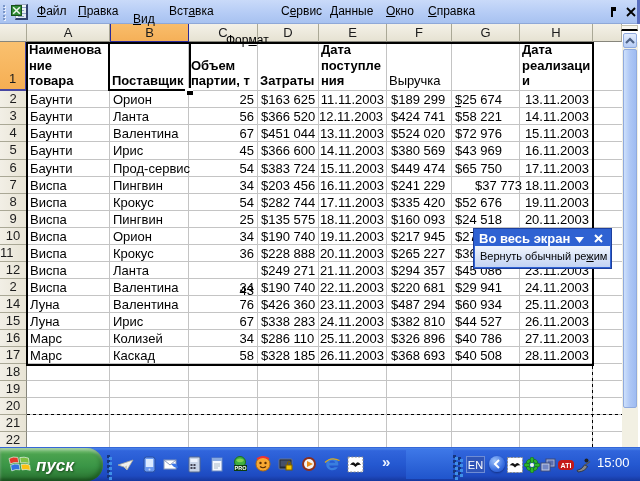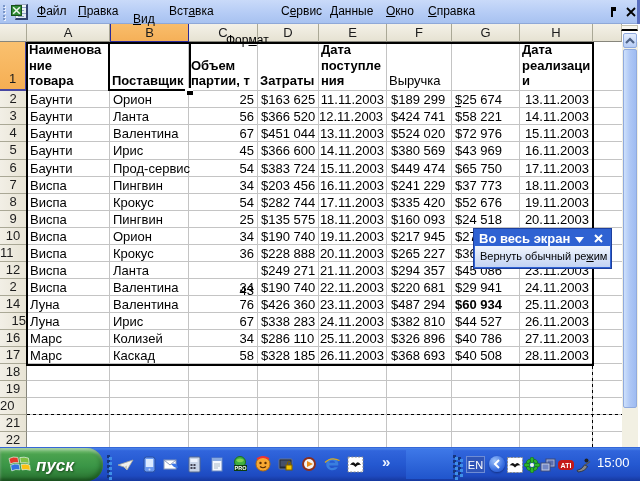--- a/index.html
+++ b/index.html
@@ -52,26 +52,26 @@
 <div style="position:absolute;left:0px;top:142px;width:27px;height:18px;background:linear-gradient(90deg,#f2efe6,#e8e4d5);border-right:1px solid #87867c;border-bottom:1px solid #aaa896;text-align:center;font-size:13px;line-height:16px;color:#1c1c1c">5</div>
 <div style="position:absolute;left:0px;top:160px;width:27px;height:17px;background:linear-gradient(90deg,#f2efe6,#e8e4d5);border-right:1px solid #87867c;border-bottom:1px solid #aaa896;text-align:center;font-size:13px;line-height:16px;color:#1c1c1c">6</div>
 <div style="position:absolute;left:0px;top:177px;width:27px;height:17px;background:linear-gradient(90deg,#f2efe6,#e8e4d5);border-right:1px solid #87867c;border-bottom:1px solid #aaa896;text-align:center;font-size:13px;line-height:16px;color:#1c1c1c">7</div>
 <div style="position:absolute;left:0px;top:194px;width:27px;height:17px;background:linear-gradient(90deg,#f2efe6,#e8e4d5);border-right:1px solid #87867c;border-bottom:1px solid #aaa896;text-align:center;font-size:13px;line-height:16px;color:#1c1c1c">8</div>
 <div style="position:absolute;left:0px;top:211px;width:27px;height:17px;background:linear-gradient(90deg,#f2efe6,#e8e4d5);border-right:1px solid #87867c;border-bottom:1px solid #aaa896;text-align:center;font-size:13px;line-height:16px;color:#1c1c1c">9</div>
 <div style="position:absolute;left:0px;top:228px;width:27px;height:17px;background:linear-gradient(90deg,#f2efe6,#e8e4d5);border-right:1px solid #87867c;border-bottom:1px solid #aaa896;text-align:center;font-size:13px;line-height:16px;color:#1c1c1c">10</div>
 <div style="position:absolute;left:0px;top:245px;width:27px;height:17px;background:linear-gradient(90deg,#f2efe6,#e8e4d5);border-right:1px solid #87867c;border-bottom:1px solid #aaa896;text-align:left;font-size:13px;line-height:16px;color:#1c1c1c">11</div>
 <div style="position:absolute;left:0px;top:262px;width:27px;height:17px;background:linear-gradient(90deg,#f2efe6,#e8e4d5);border-right:1px solid #87867c;border-bottom:1px solid #aaa896;text-align:center;font-size:13px;line-height:16px;color:#1c1c1c">12</div>
 <div style="position:absolute;left:0px;top:279px;width:27px;height:17px;background:linear-gradient(90deg,#f2efe6,#e8e4d5);border-right:1px solid #87867c;border-bottom:1px solid #aaa896;text-align:center;font-size:13px;line-height:16px;color:#1c1c1c">2</div>
 <div style="position:absolute;left:0px;top:296px;width:27px;height:17px;background:linear-gradient(90deg,#f2efe6,#e8e4d5);border-right:1px solid #87867c;border-bottom:1px solid #aaa896;text-align:center;font-size:13px;line-height:16px;color:#1c1c1c">14</div>
-<div style="position:absolute;left:0px;top:313px;width:27px;height:17px;background:linear-gradient(90deg,#f2efe6,#e8e4d5);border-right:1px solid #87867c;border-bottom:1px solid #aaa896;text-align:right;font-size:13px;line-height:16px;color:#1c1c1c">15</div>
+<div style="position:absolute;left:0px;top:313px;width:27px;height:17px;background:linear-gradient(90deg,#f2efe6,#e8e4d5);border-right:1px solid #87867c;border-bottom:1px solid #aaa896;text-align:center;font-size:13px;line-height:16px;color:#1c1c1c">15</div>
 <div style="position:absolute;left:0px;top:330px;width:27px;height:17px;background:linear-gradient(90deg,#f2efe6,#e8e4d5);border-right:1px solid #87867c;border-bottom:1px solid #aaa896;text-align:center;font-size:13px;line-height:16px;color:#1c1c1c">16</div>
 <div style="position:absolute;left:0px;top:347px;width:27px;height:17px;background:linear-gradient(90deg,#f2efe6,#e8e4d5);border-right:1px solid #87867c;border-bottom:1px solid #aaa896;text-align:center;font-size:13px;line-height:16px;color:#1c1c1c">17</div>
 <div style="position:absolute;left:0px;top:364px;width:27px;height:17px;background:linear-gradient(90deg,#f2efe6,#e8e4d5);border-right:1px solid #87867c;border-bottom:1px solid #aaa896;text-align:center;font-size:13px;line-height:16px;color:#1c1c1c">18</div>
 <div style="position:absolute;left:0px;top:381px;width:27px;height:17px;background:linear-gradient(90deg,#f2efe6,#e8e4d5);border-right:1px solid #87867c;border-bottom:1px solid #aaa896;text-align:center;font-size:13px;line-height:16px;color:#1c1c1c">19</div>
-<div style="position:absolute;left:0px;top:398px;width:27px;height:17px;background:linear-gradient(90deg,#f2efe6,#e8e4d5);border-right:1px solid #87867c;border-bottom:1px solid #aaa896;text-align:left;font-size:13px;line-height:16px;color:#1c1c1c">20</div>
+<div style="position:absolute;left:0px;top:398px;width:27px;height:17px;background:linear-gradient(90deg,#f2efe6,#e8e4d5);border-right:1px solid #87867c;border-bottom:1px solid #aaa896;text-align:center;font-size:13px;line-height:16px;color:#1c1c1c">20</div>
 <div style="position:absolute;left:0px;top:415px;width:27px;height:17px;background:linear-gradient(90deg,#f2efe6,#e8e4d5);border-right:1px solid #87867c;border-bottom:1px solid #aaa896;text-align:center;font-size:13px;line-height:16px;color:#1c1c1c">21</div>
 <div style="position:absolute;left:0px;top:432px;width:27px;height:17px;background:linear-gradient(90deg,#f2efe6,#e8e4d5);border-right:1px solid #87867c;border-bottom:1px solid #aaa896;text-align:center;font-size:13px;line-height:16px;color:#1c1c1c">22</div>
 <div style="position:absolute;left:29px;top:44px;width:78px;height:45px;display:flex;flex-direction:column;justify-content:flex-end;align-items:flex-start;font-size:13px;font-weight:bold;line-height:15.7px;color:#000;">Наименова<br>ние<br>товара</div>
 <div style="position:absolute;left:112px;top:44px;width:74px;height:45px;display:flex;flex-direction:column;justify-content:flex-end;align-items:flex-start;font-size:13px;font-weight:bold;line-height:15.7px;color:#000;">Поставщик</div>
 <div style="position:absolute;left:191px;top:44px;width:64px;height:45px;display:flex;flex-direction:column;justify-content:flex-end;align-items:flex-start;font-size:13px;font-weight:bold;line-height:15.7px;color:#000;">Объем<br>партии, т</div>
 <div style="position:absolute;left:260px;top:44px;width:56px;height:45px;display:flex;flex-direction:column;justify-content:flex-end;align-items:flex-start;font-size:13px;font-weight:bold;line-height:15.7px;color:#000;">Затраты</div>
 <div style="position:absolute;left:321px;top:44px;width:63px;height:45px;display:flex;flex-direction:column;justify-content:flex-end;align-items:flex-start;font-size:13px;font-weight:bold;line-height:15.7px;color:#000;">Дата<br>поступле<br>ния</div>
 <div style="position:absolute;left:389px;top:44px;width:60px;height:45px;display:flex;flex-direction:column;justify-content:flex-end;align-items:flex-start;font-size:13px;font-weight:normal;line-height:15.7px;color:#000;">Выручка</div>
 <div style="position:absolute;left:522px;top:44px;width:68px;height:45px;display:flex;flex-direction:column;justify-content:flex-end;align-items:flex-start;font-size:13px;font-weight:bold;line-height:15.7px;color:#000;">Дата<br>реализаци<br>и</div>
 <div style="position:absolute;left:30px;top:92px;height:16px;line-height:16px;font-size:13px;white-space:nowrap;">Баунти</div>
@@ -113,21 +113,21 @@
 <div style="position:absolute;left:319px;top:161px;height:16px;line-height:16px;width:65px;text-align:right;font-size:13px;">15.11.2003</div>
 <div style="position:absolute;left:391px;top:161px;height:16px;line-height:16px;font-size:13px;">$449 474</div>
 <div style="position:absolute;left:455px;top:161px;height:16px;line-height:16px;font-size:13px;">$65 750</div>
 <div style="position:absolute;left:520px;top:161px;height:16px;line-height:16px;width:69px;text-align:right;font-size:13px;">17.11.2003</div>
 <div style="position:absolute;left:30px;top:178px;height:16px;line-height:16px;font-size:13px;white-space:nowrap;">Виспа</div>
 <div style="position:absolute;left:113px;top:178px;height:16px;line-height:16px;font-size:13px;white-space:nowrap;">Пингвин</div>
 <div style="position:absolute;left:189px;top:178px;height:16px;line-height:16px;width:65px;text-align:right;font-size:13px;">34</div>
 <div style="position:absolute;left:261px;top:178px;height:16px;line-height:16px;font-size:13px;">$203 456</div>
 <div style="position:absolute;left:319px;top:178px;height:16px;line-height:16px;width:65px;text-align:right;font-size:13px;">16.11.2003</div>
 <div style="position:absolute;left:391px;top:178px;height:16px;line-height:16px;font-size:13px;">$241 229</div>
-<div style="position:absolute;left:455px;top:178px;height:24px;line-height:16px;font-size:13px;">$37 773</div>
+<div style="position:absolute;left:475px;top:178px;height:24px;line-height:16px;font-size:13px;">$37 773</div>
 <div style="position:absolute;left:520px;top:178px;height:16px;line-height:16px;width:69px;text-align:right;font-size:13px;">18.11.2003</div>
 <div style="position:absolute;left:30px;top:195px;height:16px;line-height:16px;font-size:13px;white-space:nowrap;">Виспа</div>
 <div style="position:absolute;left:113px;top:195px;height:16px;line-height:16px;font-size:13px;white-space:nowrap;">Крокус</div>
 <div style="position:absolute;left:189px;top:195px;height:16px;line-height:16px;width:65px;text-align:right;font-size:13px;">54</div>
 <div style="position:absolute;left:261px;top:195px;height:16px;line-height:16px;font-size:13px;">$282 744</div>
 <div style="position:absolute;left:319px;top:195px;height:16px;line-height:16px;width:65px;text-align:right;font-size:13px;">17.11.2003</div>
 <div style="position:absolute;left:391px;top:195px;height:16px;line-height:16px;font-size:13px;">$335 420</div>
 <div style="position:absolute;left:455px;top:195px;height:16px;line-height:16px;font-size:13px;">$52 676</div>
 <div style="position:absolute;left:520px;top:195px;height:16px;line-height:16px;width:69px;text-align:right;font-size:13px;">19.11.2003</div>
 <div style="position:absolute;left:30px;top:212px;height:16px;line-height:16px;font-size:13px;white-space:nowrap;">Виспа</div>
@@ -169,21 +169,21 @@
 <div style="position:absolute;left:319px;top:280px;height:16px;line-height:16px;width:65px;text-align:right;font-size:13px;">22.11.2003</div>
 <div style="position:absolute;left:391px;top:280px;height:16px;line-height:16px;font-size:13px;">$220 681</div>
 <div style="position:absolute;left:455px;top:280px;height:16px;line-height:16px;font-size:13px;">$29 941</div>
 <div style="position:absolute;left:520px;top:280px;height:16px;line-height:16px;width:69px;text-align:right;font-size:13px;">24.11.2003</div>
 <div style="position:absolute;left:30px;top:297px;height:16px;line-height:16px;font-size:13px;white-space:nowrap;">Луна</div>
 <div style="position:absolute;left:113px;top:297px;height:16px;line-height:16px;font-size:13px;white-space:nowrap;">Валентина</div>
 <div style="position:absolute;left:189px;top:297px;height:16px;line-height:16px;width:65px;text-align:right;font-size:13px;">76</div>
 <div style="position:absolute;left:261px;top:297px;height:16px;line-height:16px;font-size:13px;">$426 360</div>
 <div style="position:absolute;left:319px;top:297px;height:16px;line-height:16px;width:65px;text-align:right;font-size:13px;">23.11.2003</div>
 <div style="position:absolute;left:391px;top:297px;height:16px;line-height:16px;font-size:13px;">$487 294</div>
-<div style="position:absolute;left:455px;top:297px;height:16px;line-height:16px;font-size:13px;font-weight:bold;">$60 934</div>
+<div style="position:absolute;left:455px;top:297px;height:16px;line-height:16px;font-size:13px;">$60 934</div>
 <div style="position:absolute;left:520px;top:297px;height:16px;line-height:16px;width:69px;text-align:right;font-size:13px;">25.11.2003</div>
 <div style="position:absolute;left:30px;top:314px;height:16px;line-height:16px;font-size:13px;white-space:nowrap;">Луна</div>
 <div style="position:absolute;left:113px;top:314px;height:16px;line-height:16px;font-size:13px;white-space:nowrap;">Ирис</div>
 <div style="position:absolute;left:189px;top:314px;height:16px;line-height:16px;width:65px;text-align:right;font-size:13px;">67</div>
 <div style="position:absolute;left:261px;top:314px;height:16px;line-height:16px;font-size:13px;">$338 283</div>
 <div style="position:absolute;left:319px;top:314px;height:16px;line-height:16px;width:65px;text-align:right;font-size:13px;">24.11.2003</div>
 <div style="position:absolute;left:391px;top:314px;height:16px;line-height:16px;font-size:13px;">$382 810</div>
 <div style="position:absolute;left:455px;top:314px;height:16px;line-height:16px;font-size:13px;">$44 527</div>
 <div style="position:absolute;left:520px;top:314px;height:16px;line-height:16px;width:69px;text-align:right;font-size:13px;">26.11.2003</div>
 <div style="position:absolute;left:30px;top:331px;height:16px;line-height:16px;font-size:13px;white-space:nowrap;">Марс</div>

